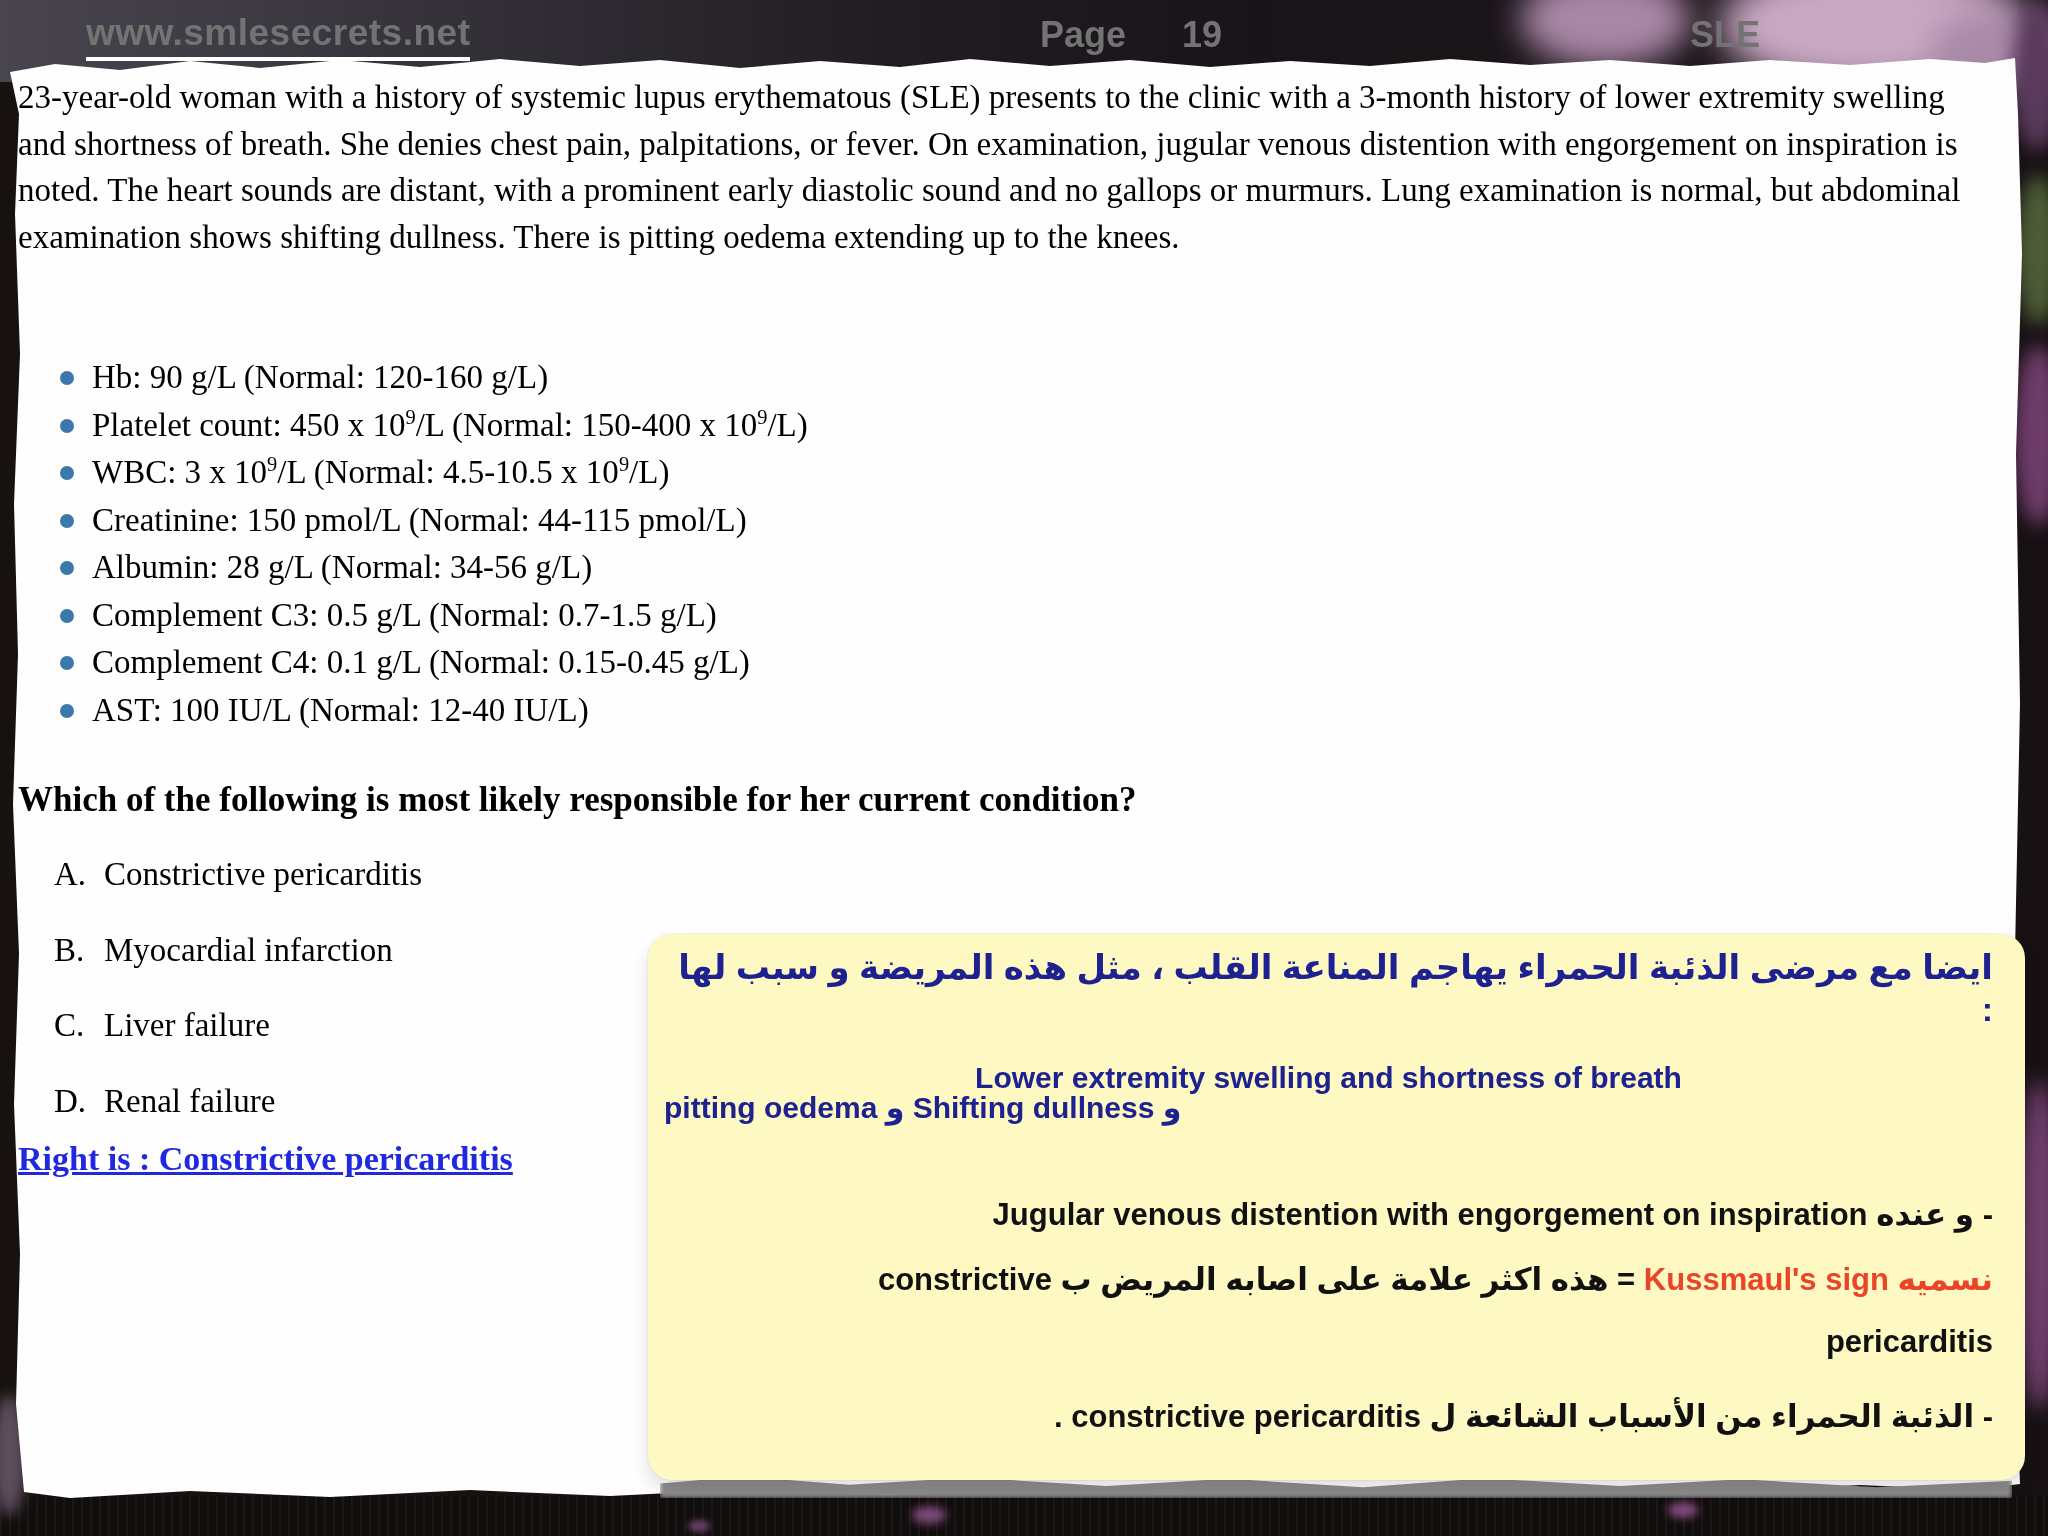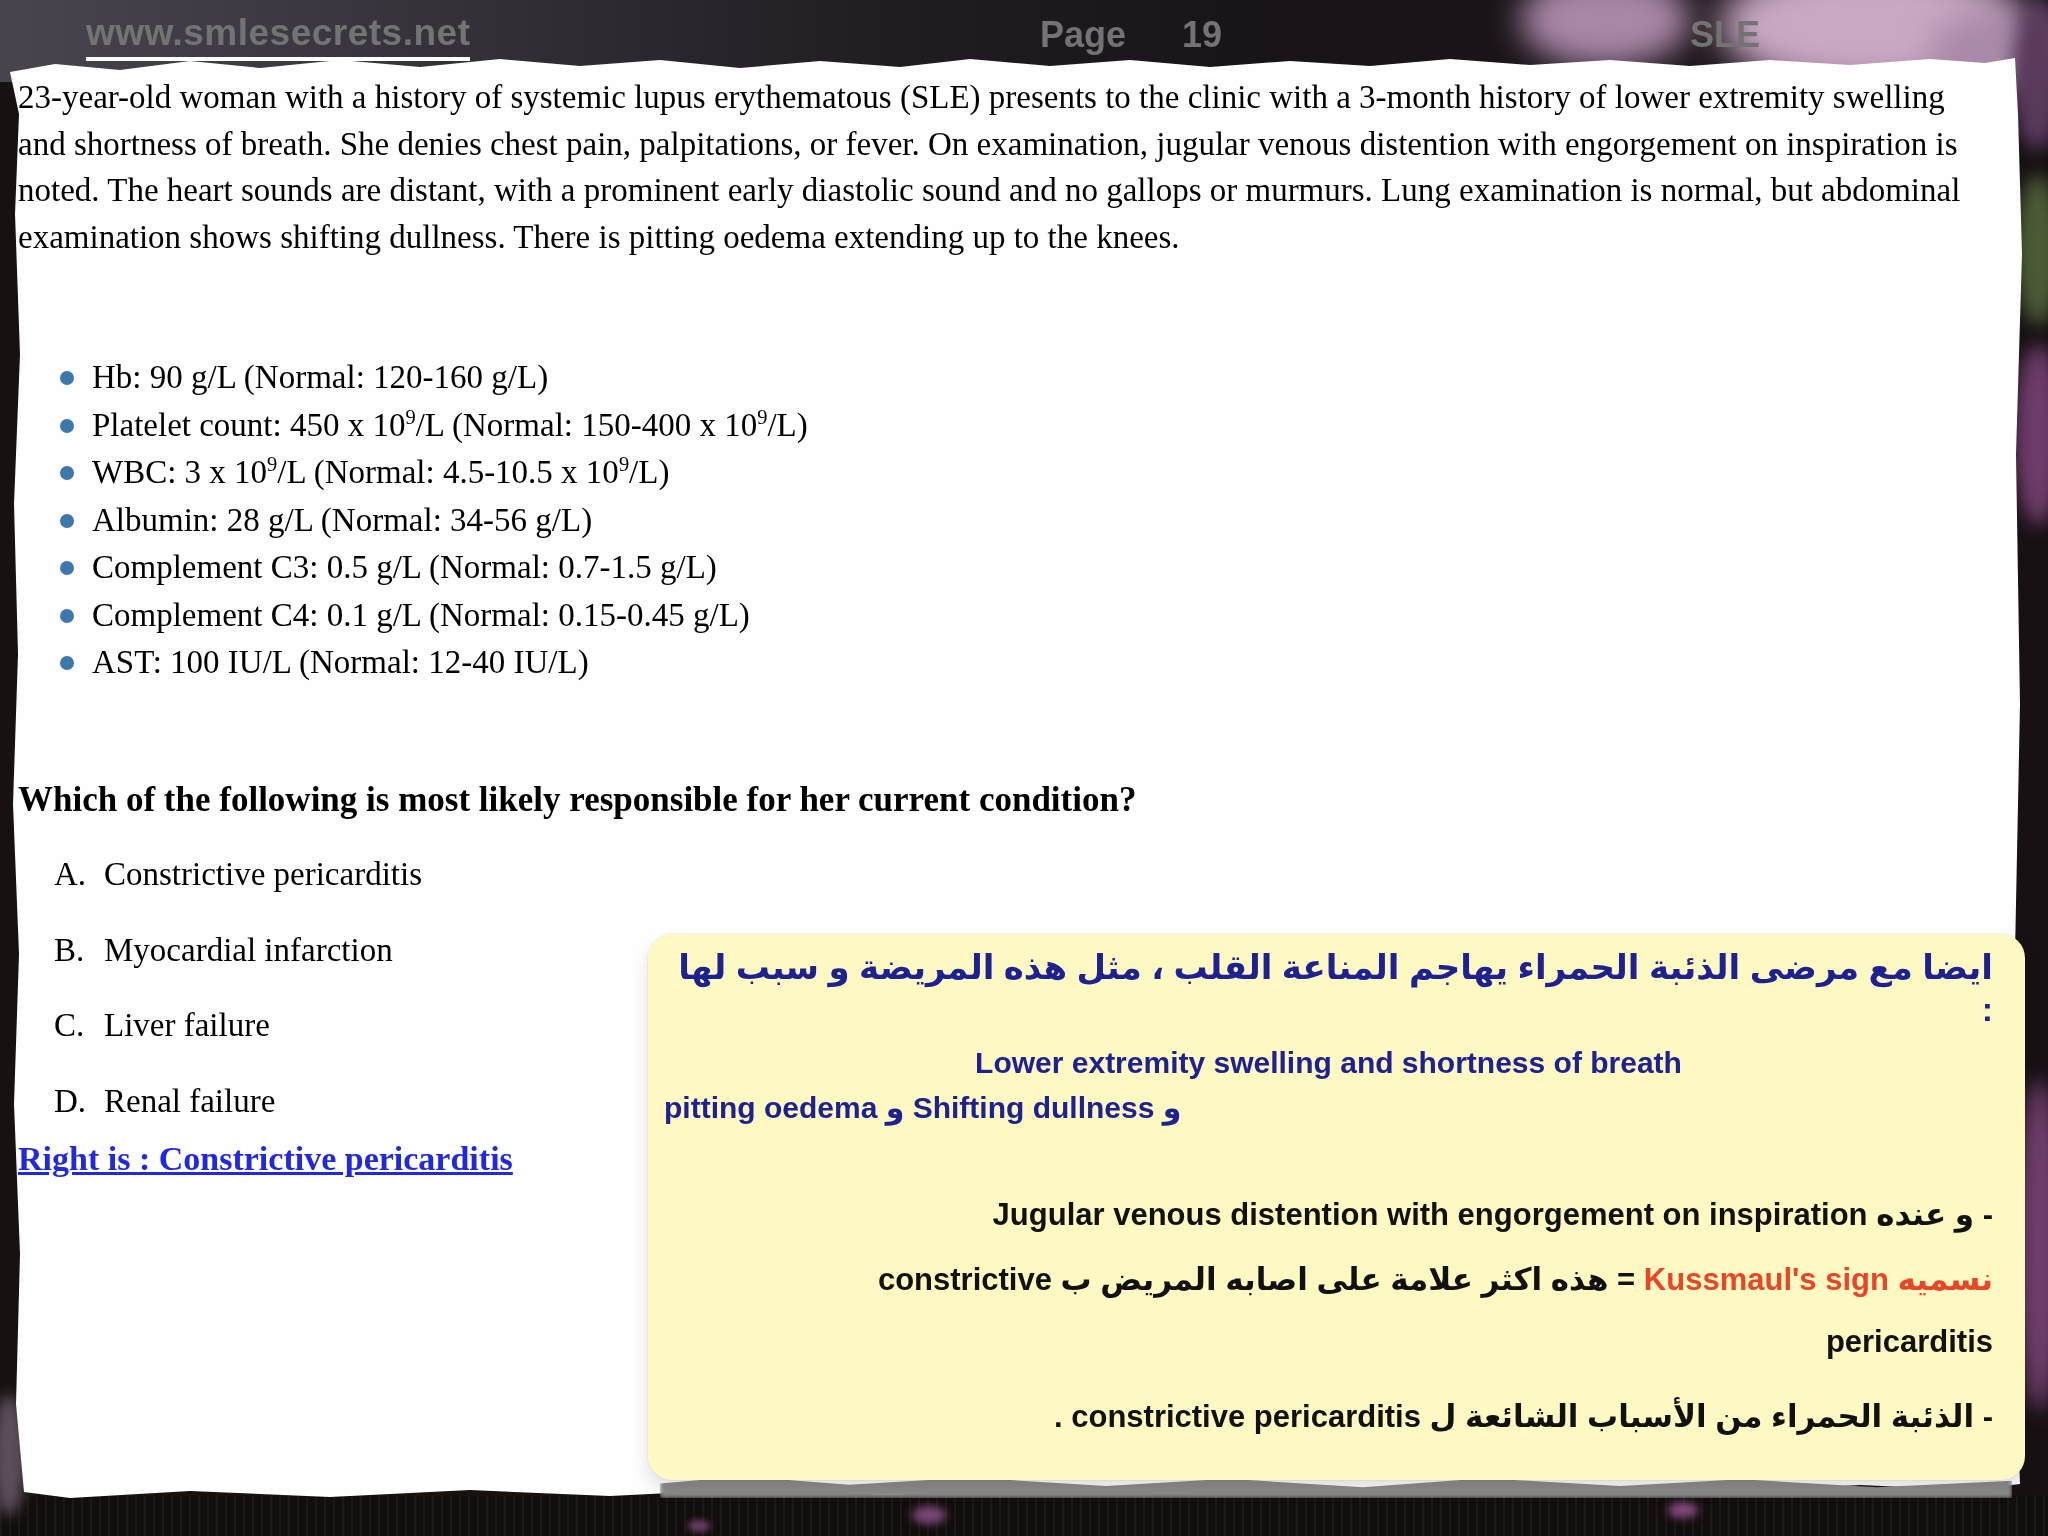--- a/index.html
+++ b/index.html
@@ -105,20 +105,23 @@
       </li>
 
       <li>
         <span class="dot" style="background: rgb(61, 120, 173);"></span><span><span>Platelet count: 450 x 10</span><sup>9</sup><span>/L (Normal: 150-400 x 10</span><sup>9</sup><span>/L)</span></span>
       </li>
 
       <li>
         <span class="dot" style="background: rgb(61, 120, 173);"></span><span><span>WBC: 3 x 10</span><sup>9</sup><span>/L (Normal: 4.5-10.5 x 10</span><sup>9</sup><span>/L)</span></span>
       </li>
 
+      <li>
+        <span class="dot" style="background: rgb(61, 120, 173);"></span><span><span>Creatinine: 150 pmol/L (Normal: 44-115 pmol/L)</span></span>
+      </li>
 
       <li>
         <span class="dot" style="background: rgb(61, 120, 173);"></span><span><span>Albumin: 28 g/L (Normal: 34-56 g/L)</span></span>
       </li>
 
       <li>
         <span class="dot" style="background: rgb(61, 120, 173);"></span><span><span>Complement C3: 0.5 g/L (Normal: 0.7-1.5 g/L)</span></span>
       </li>
 
       <li>
@@ -152,19 +155,19 @@
       </li>
     </ul>
 
   <div class="answer" style="color: rgb(32, 40, 224);">Right is : Constrictive pericarditis</div>
 </div>
 
 <div class="shadow-band"></div>
 
 <div class="expl">
   <div class="line intro ar" style="color: rgb(30, 33, 144);">ايضا مع مرضى الذئبة الحمراء يهاجم المناعة  القلب ، مثل هذه المريضة و سبب لها :</div>
-  <div class="line cause1" style="color: rgb(30, 33, 144);">Lower extremity swelling and shortness of breath</div>
+  <div class="line cause1" style="color: rgb(30, 33, 144); margin-top: 15px;">Lower extremity swelling and shortness of breath</div>
   <div class="line cause2 ar" style="color: rgb(30, 33, 144);">و Shifting dullness و pitting oedema</div>
   <div class="line pt1 ar black">- و عنده Jugular venous distention with engorgement on inspiration</div>
   <div class="line pt2 ar"><span class="red" style="color: rgb(234, 69, 39);">نسميه Kussmaul's sign</span><span class="black"> = هذه اكثر علامة على اصابه المريض ب constrictive</span></div>
   <div class="line pt2cont black">pericarditis</div>
   <div class="line pt3 ar black">- الذئبة الحمراء من الأسباب الشائعة ل constrictive pericarditis .</div>
 </div>
 
 </body></html>

